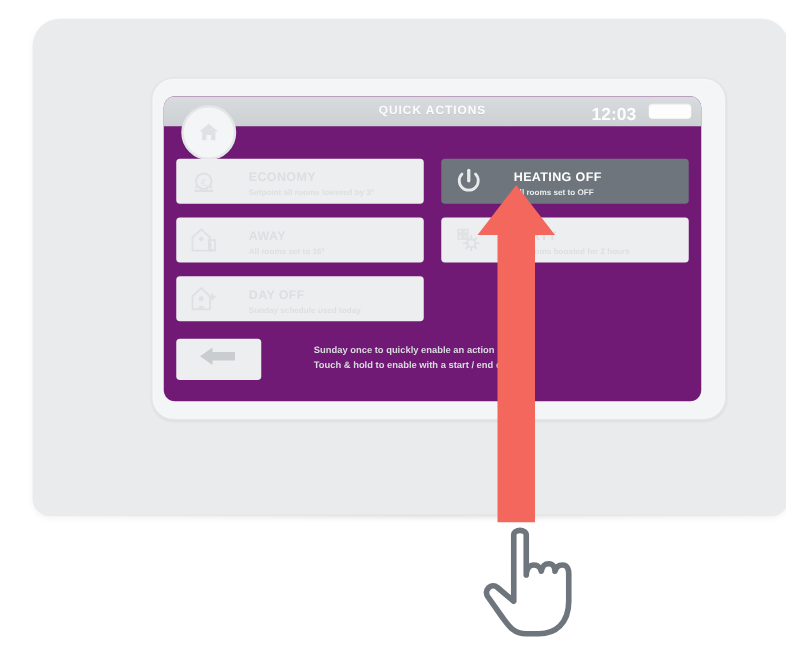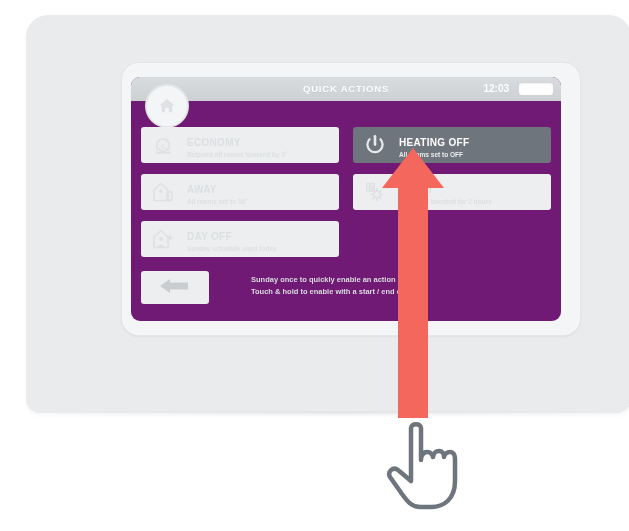--- a/index.html
+++ b/index.html
@@ -79,21 +79,21 @@
     letter-spacing: 0.8px;
     font-weight: bold;
     color: #ffffff;
     text-shadow: 0 1px 0 rgba(0,0,0,0.05);
     opacity: 0.92;
   }
   #status-clock {
     position: absolute;
     right: 52px;
     top: 6px;
-    font-size: 10px;
+    font-size: 14px;
     font-weight: bold;
     color: #ffffff;
     opacity: 0.95;
   }
   #battery-icon {
     position: absolute;
     right: 8px;
     top: 6px;
     width: 34px;
     height: 12px;
@@ -154,21 +154,21 @@
   .tile-icon {
     width: 28px;
     height: 28px;
     flex: 0 0 28px;
     display: flex;
     align-items: center;
     justify-content: center;
     opacity: 0.85;
   }
   .tile-text {
-    margin-left: 10px;
+    margin-left: 22px;
     line-height: 1.15;
     overflow: hidden;
   }
   .tile-title {
     font-size: 10px;
     font-weight: bold;
     letter-spacing: 0.3px;
     white-space: nowrap;
   }
   .tile-sub {

